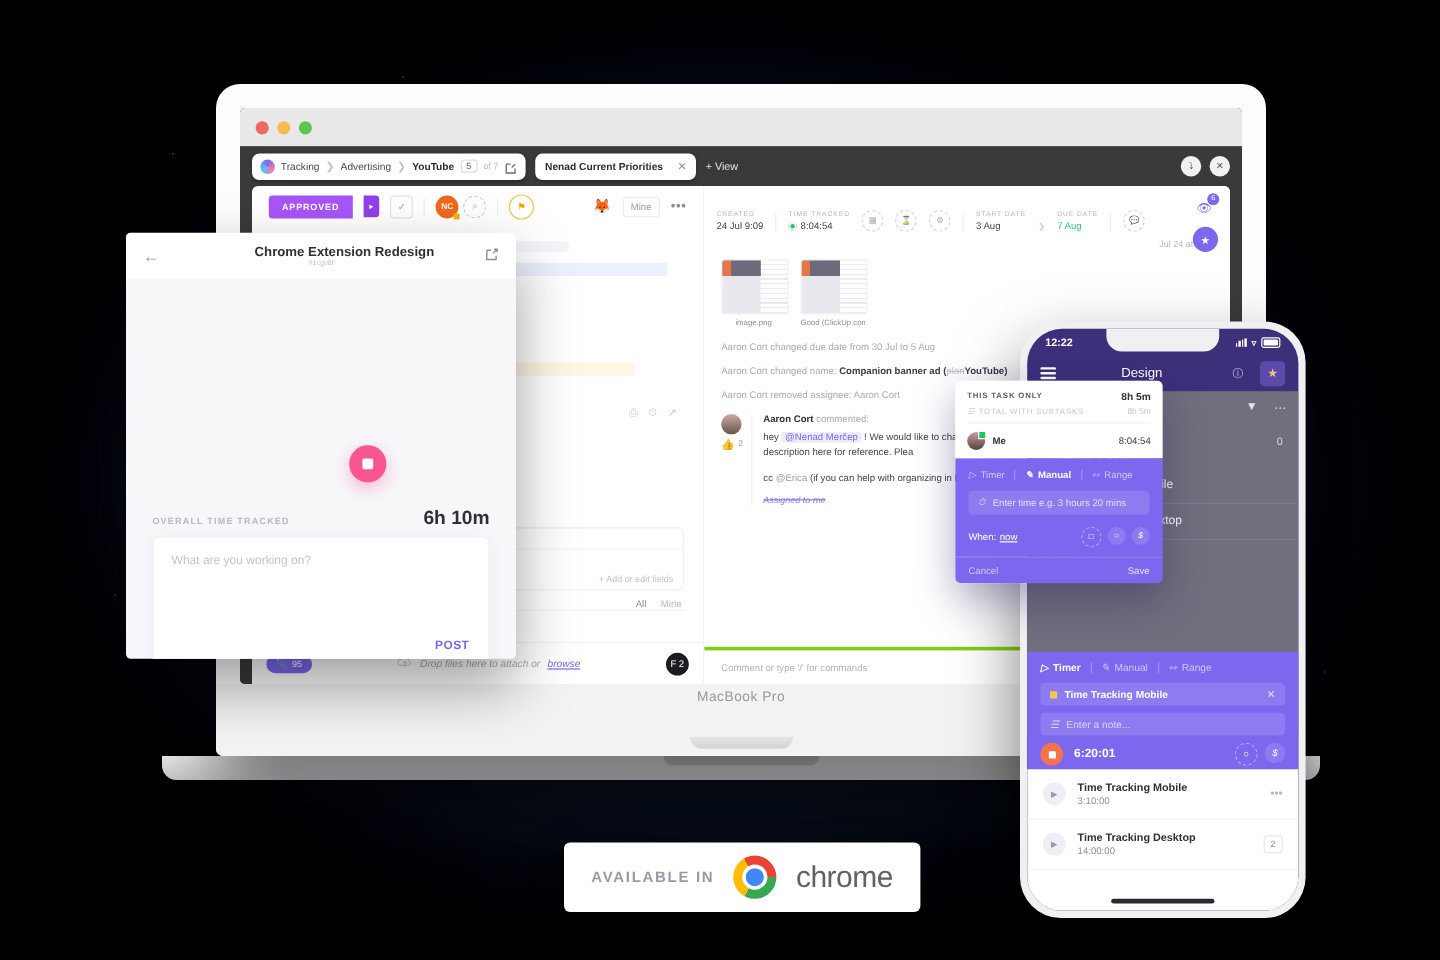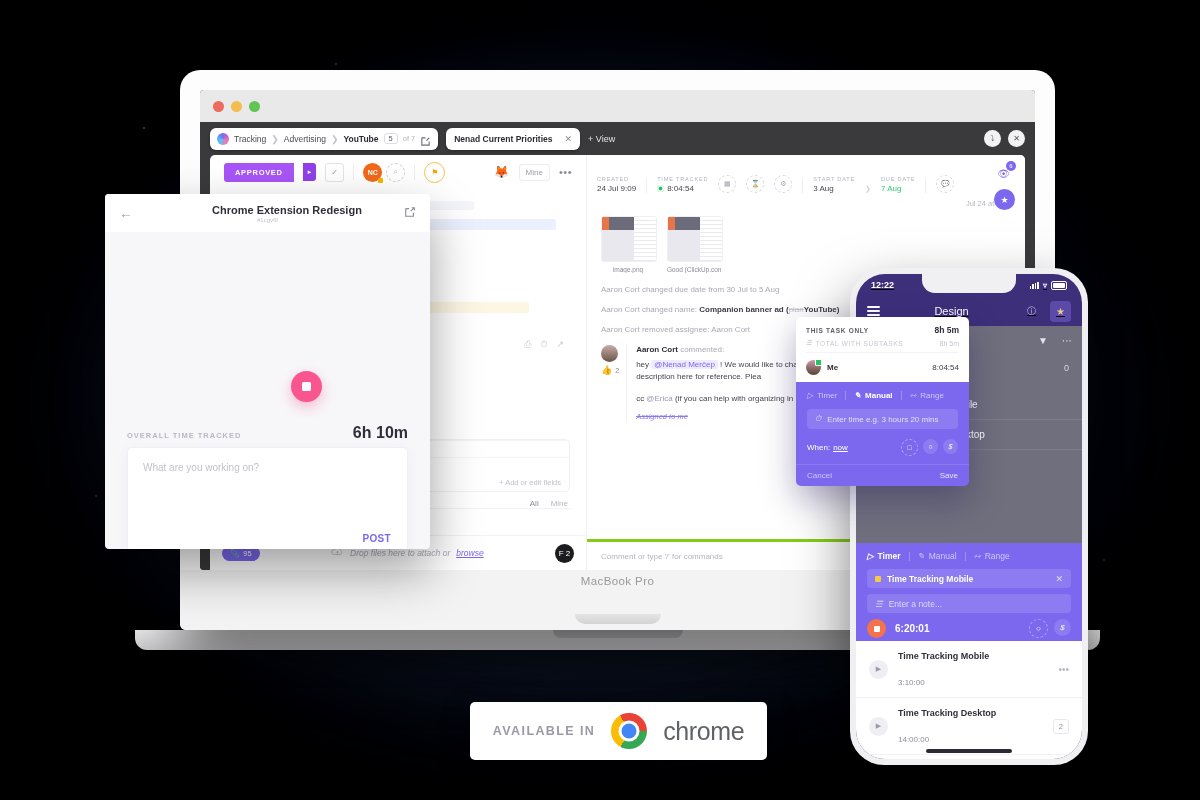--- a/index.html
+++ b/index.html
@@ -232,21 +232,21 @@
   .overall .v{font-size:16px;font-weight:bold;color:#2f2f3a;}
   .notebox{position:absolute;left:22px;right:22px;top:215px;height:107px;background:#fff;
     border:1px solid #f0f0f4;border-radius:5px;box-shadow:0 3px 12px rgba(90,80,150,.06);
     display:flex;flex-direction:column;}
   .noteph{font-size:10px;color:#c2c2cd;padding:14px 15px 0 15px;}
   .postbtn{margin:auto 16px 11px auto;font-size:10px;font-weight:bold;color:#7b68ee;letter-spacing:.3px;}
 
   
   .phone{position:absolute;left:850px;top:268px;width:238px;height:497px;background:#f0f0f2;
     border-radius:34px;box-shadow:0 26px 55px rgba(0,0,0,.5);padding:6px;box-sizing:border-box;}
-  .phone-in{width:100%;height:100%;background:#3d2f7a;border-radius:29px;overflow:hidden;position:relative;text-decoration:underline;}
+  .phone-in{width:100%;height:100%;background:#3d2f7a;border-radius:29px;overflow:hidden;position:relative;}
   .ph-notch{position:absolute;left:50%;transform:translateX(-50%);top:0;width:94px;height:19px;
     background:#f0f0f2;border-radius:0 0 13px 13px;z-index:5;}
   .ph-status{height:22px;display:flex;align-items:center;justify-content:space-between;
     padding:0 15px;color:#fff;font-size:9px;font-weight:bold;}
   .ph-status .rt{display:flex;gap:4px;align-items:center;font-size:8px;}
   .bars{display:flex;gap:1px;align-items:flex-end;height:7px;}
   .bars i{width:1.6px;background:#fff;display:block;}
   .battery{width:14px;height:7px;border:1px solid #fff;border-radius:2px;position:relative;}
   .battery::after{content:"";position:absolute;inset:1px;background:#fff;border-radius:1px;}
   .ph-head{height:30px;display:flex;align-items:center;padding:0 11px;gap:10px;color:#fff;}
@@ -293,21 +293,21 @@
   .ph-time{font-size:10px;font-weight:bold;color:#fff;}
   .ph-racts{margin-left:auto;display:flex;gap:6px;}
   .ph-rc{width:17px;height:17px;border-radius:50%;background:#8d7bf1;display:flex;
     align-items:center;justify-content:center;color:#fff;font-size:8px;}
   .ph-rc.dash{background:transparent;border:1px dashed #b0a3f6;}
   .ph-entries{position:absolute;left:0;right:0;bottom:0;height:118px;background:#fff;}
   .ph-entry{display:flex;align-items:center;gap:10px;padding:10px 13px;border-bottom:1px solid #f2f2f6;}
   .ph-play{width:19px;height:19px;border-radius:50%;background:#eeeef4;display:flex;
     align-items:center;justify-content:center;color:#9a9aa8;font-size:7px;}
   .ph-ename{font-size:9px;font-weight:bold;color:#2f2f3a;}
-  .ph-etime{font-size:8px;color:#8e8e9b;margin-top:17px;}
+  .ph-etime{font-size:8px;color:#8e8e9b;margin-top:2px;}
   .ph-edots{margin-left:auto;font-size:10px;color:#b6b6c2;}
   .ph-ebadge{margin-left:auto;border:1px solid #e6e6ed;border-radius:3px;font-size:7.5px;
     color:#8e8e9b;padding:2px 5px;}
   .ph-home{position:absolute;left:50%;transform:translateX(-50%);bottom:6px;width:86px;height:4px;
     background:#2a2a33;border-radius:3px;}
 
   
   .badge{position:absolute;left:470px;top:702px;width:297px;height:58px;background:#fff;
     border-radius:5px;box-shadow:0 10px 26px rgba(0,0,0,.5);display:flex;align-items:center;
     justify-content:center;gap:16px;}

